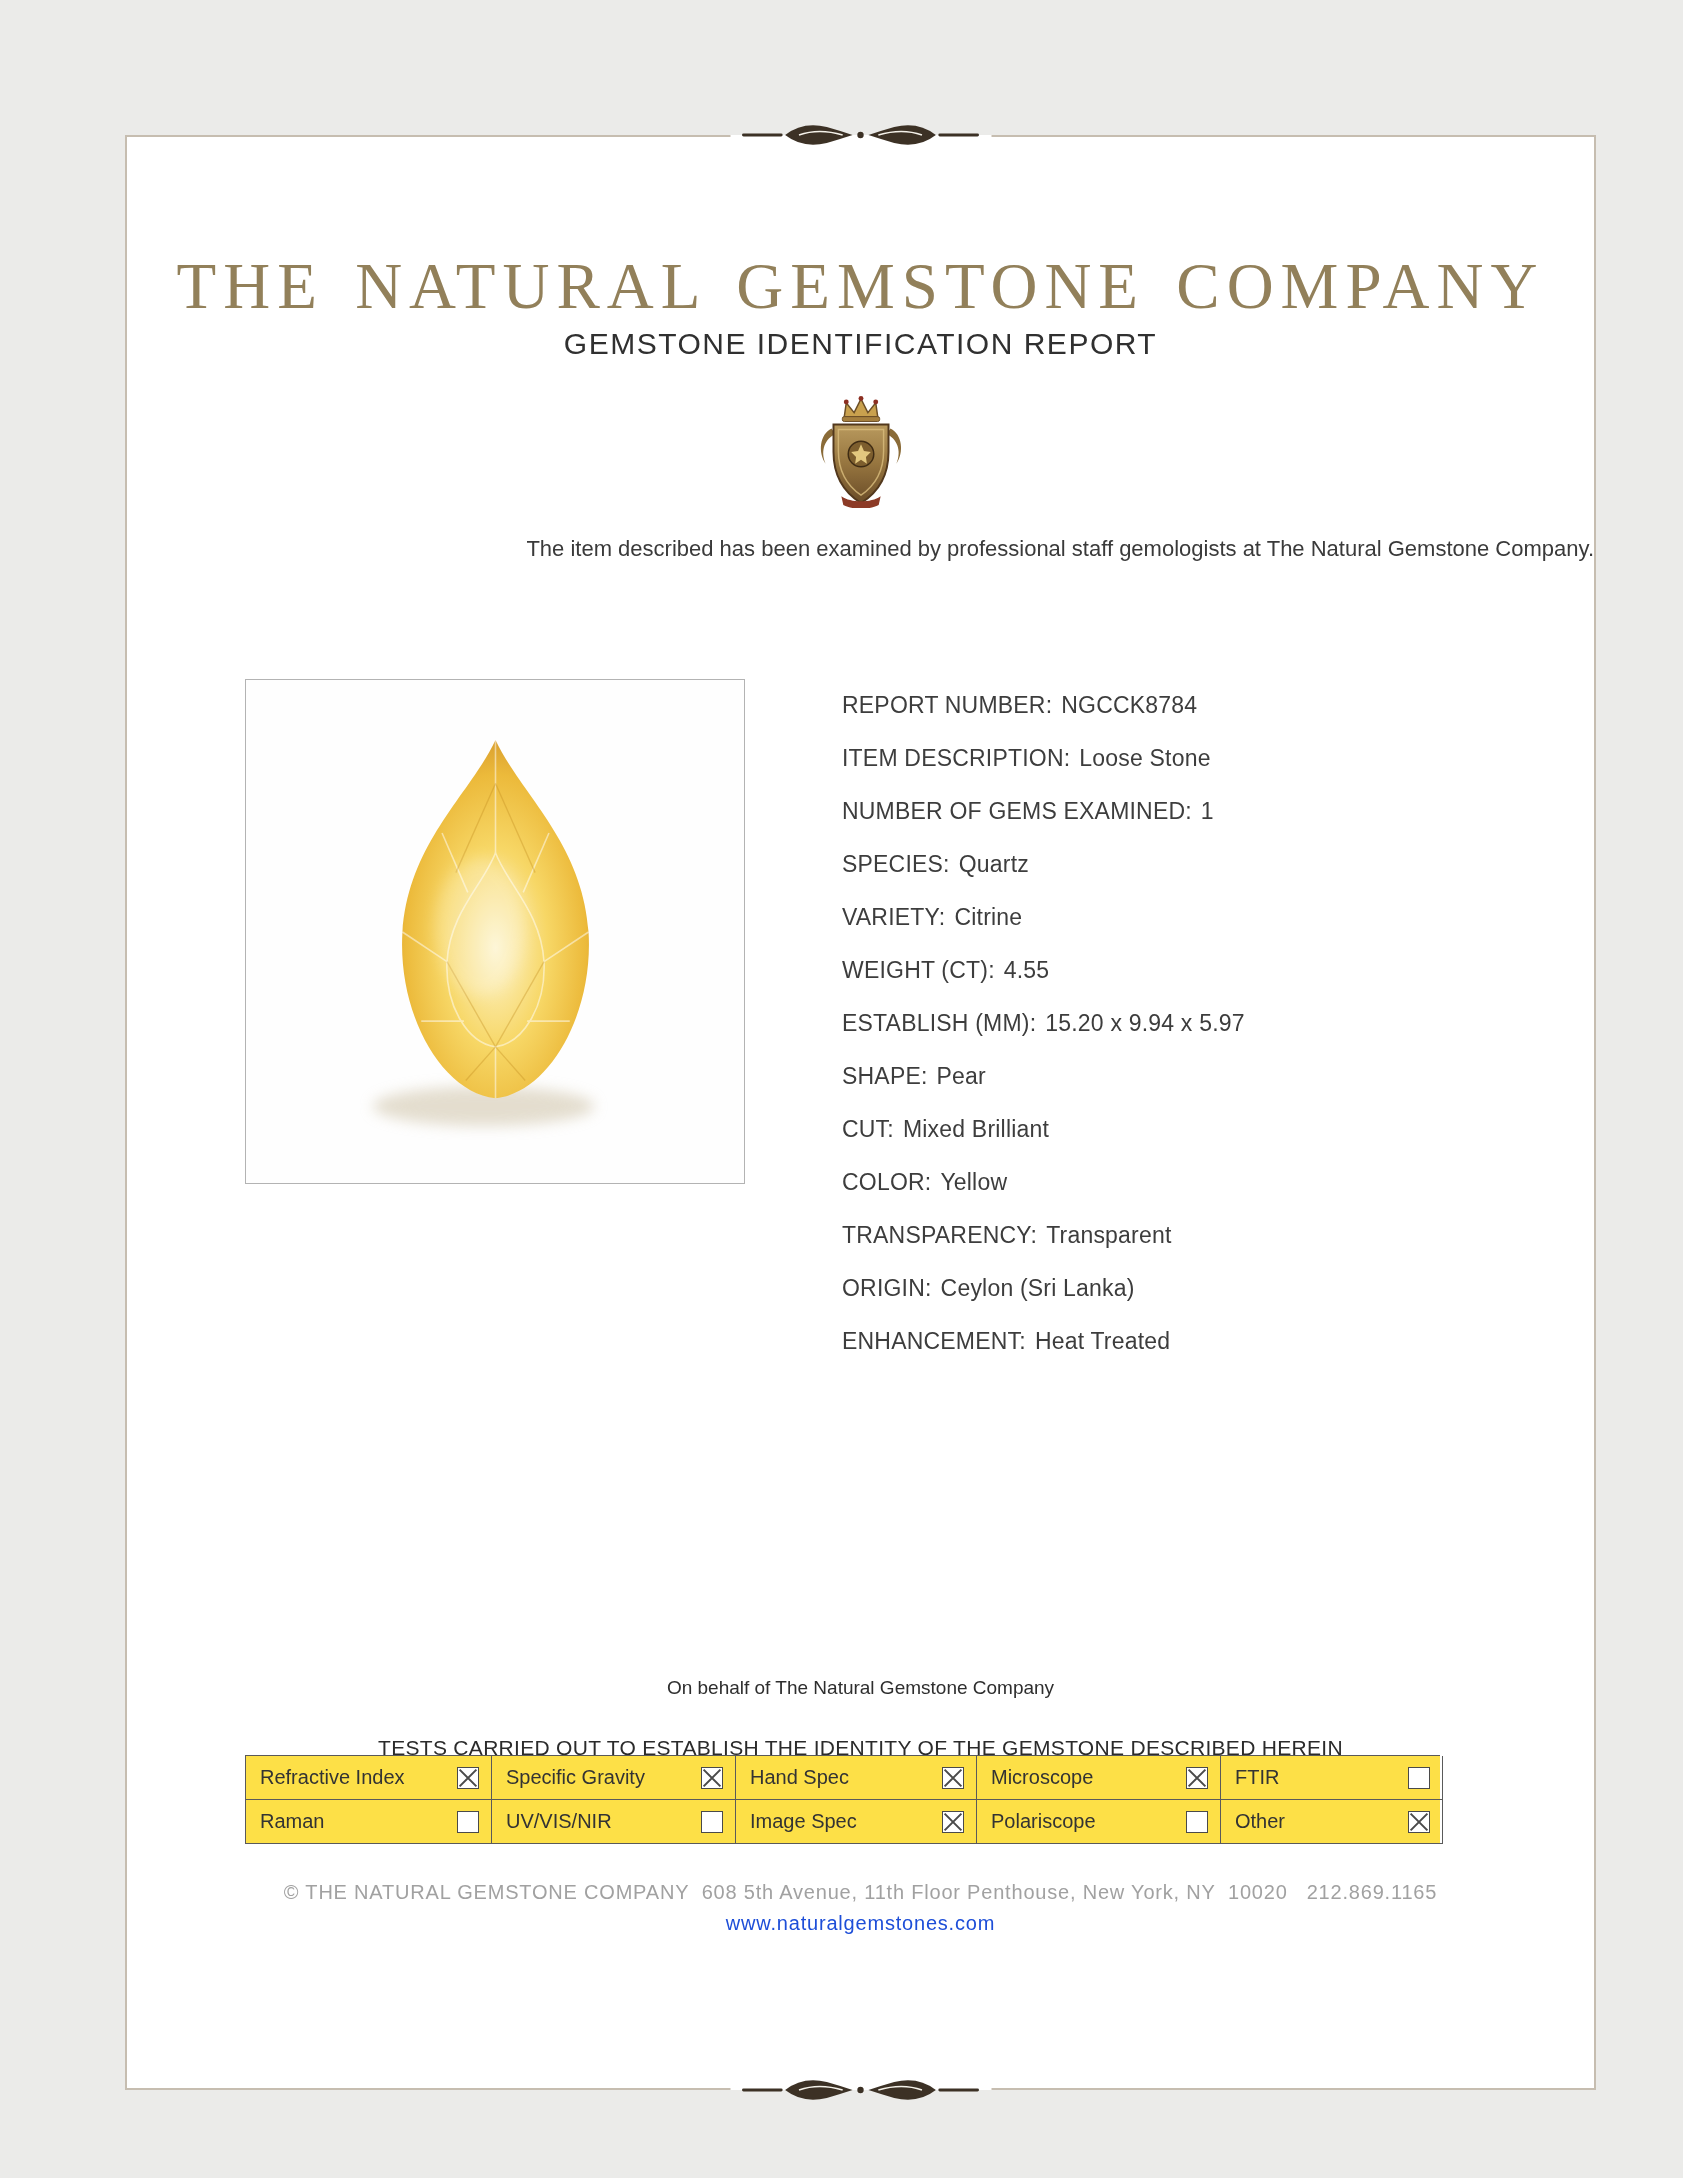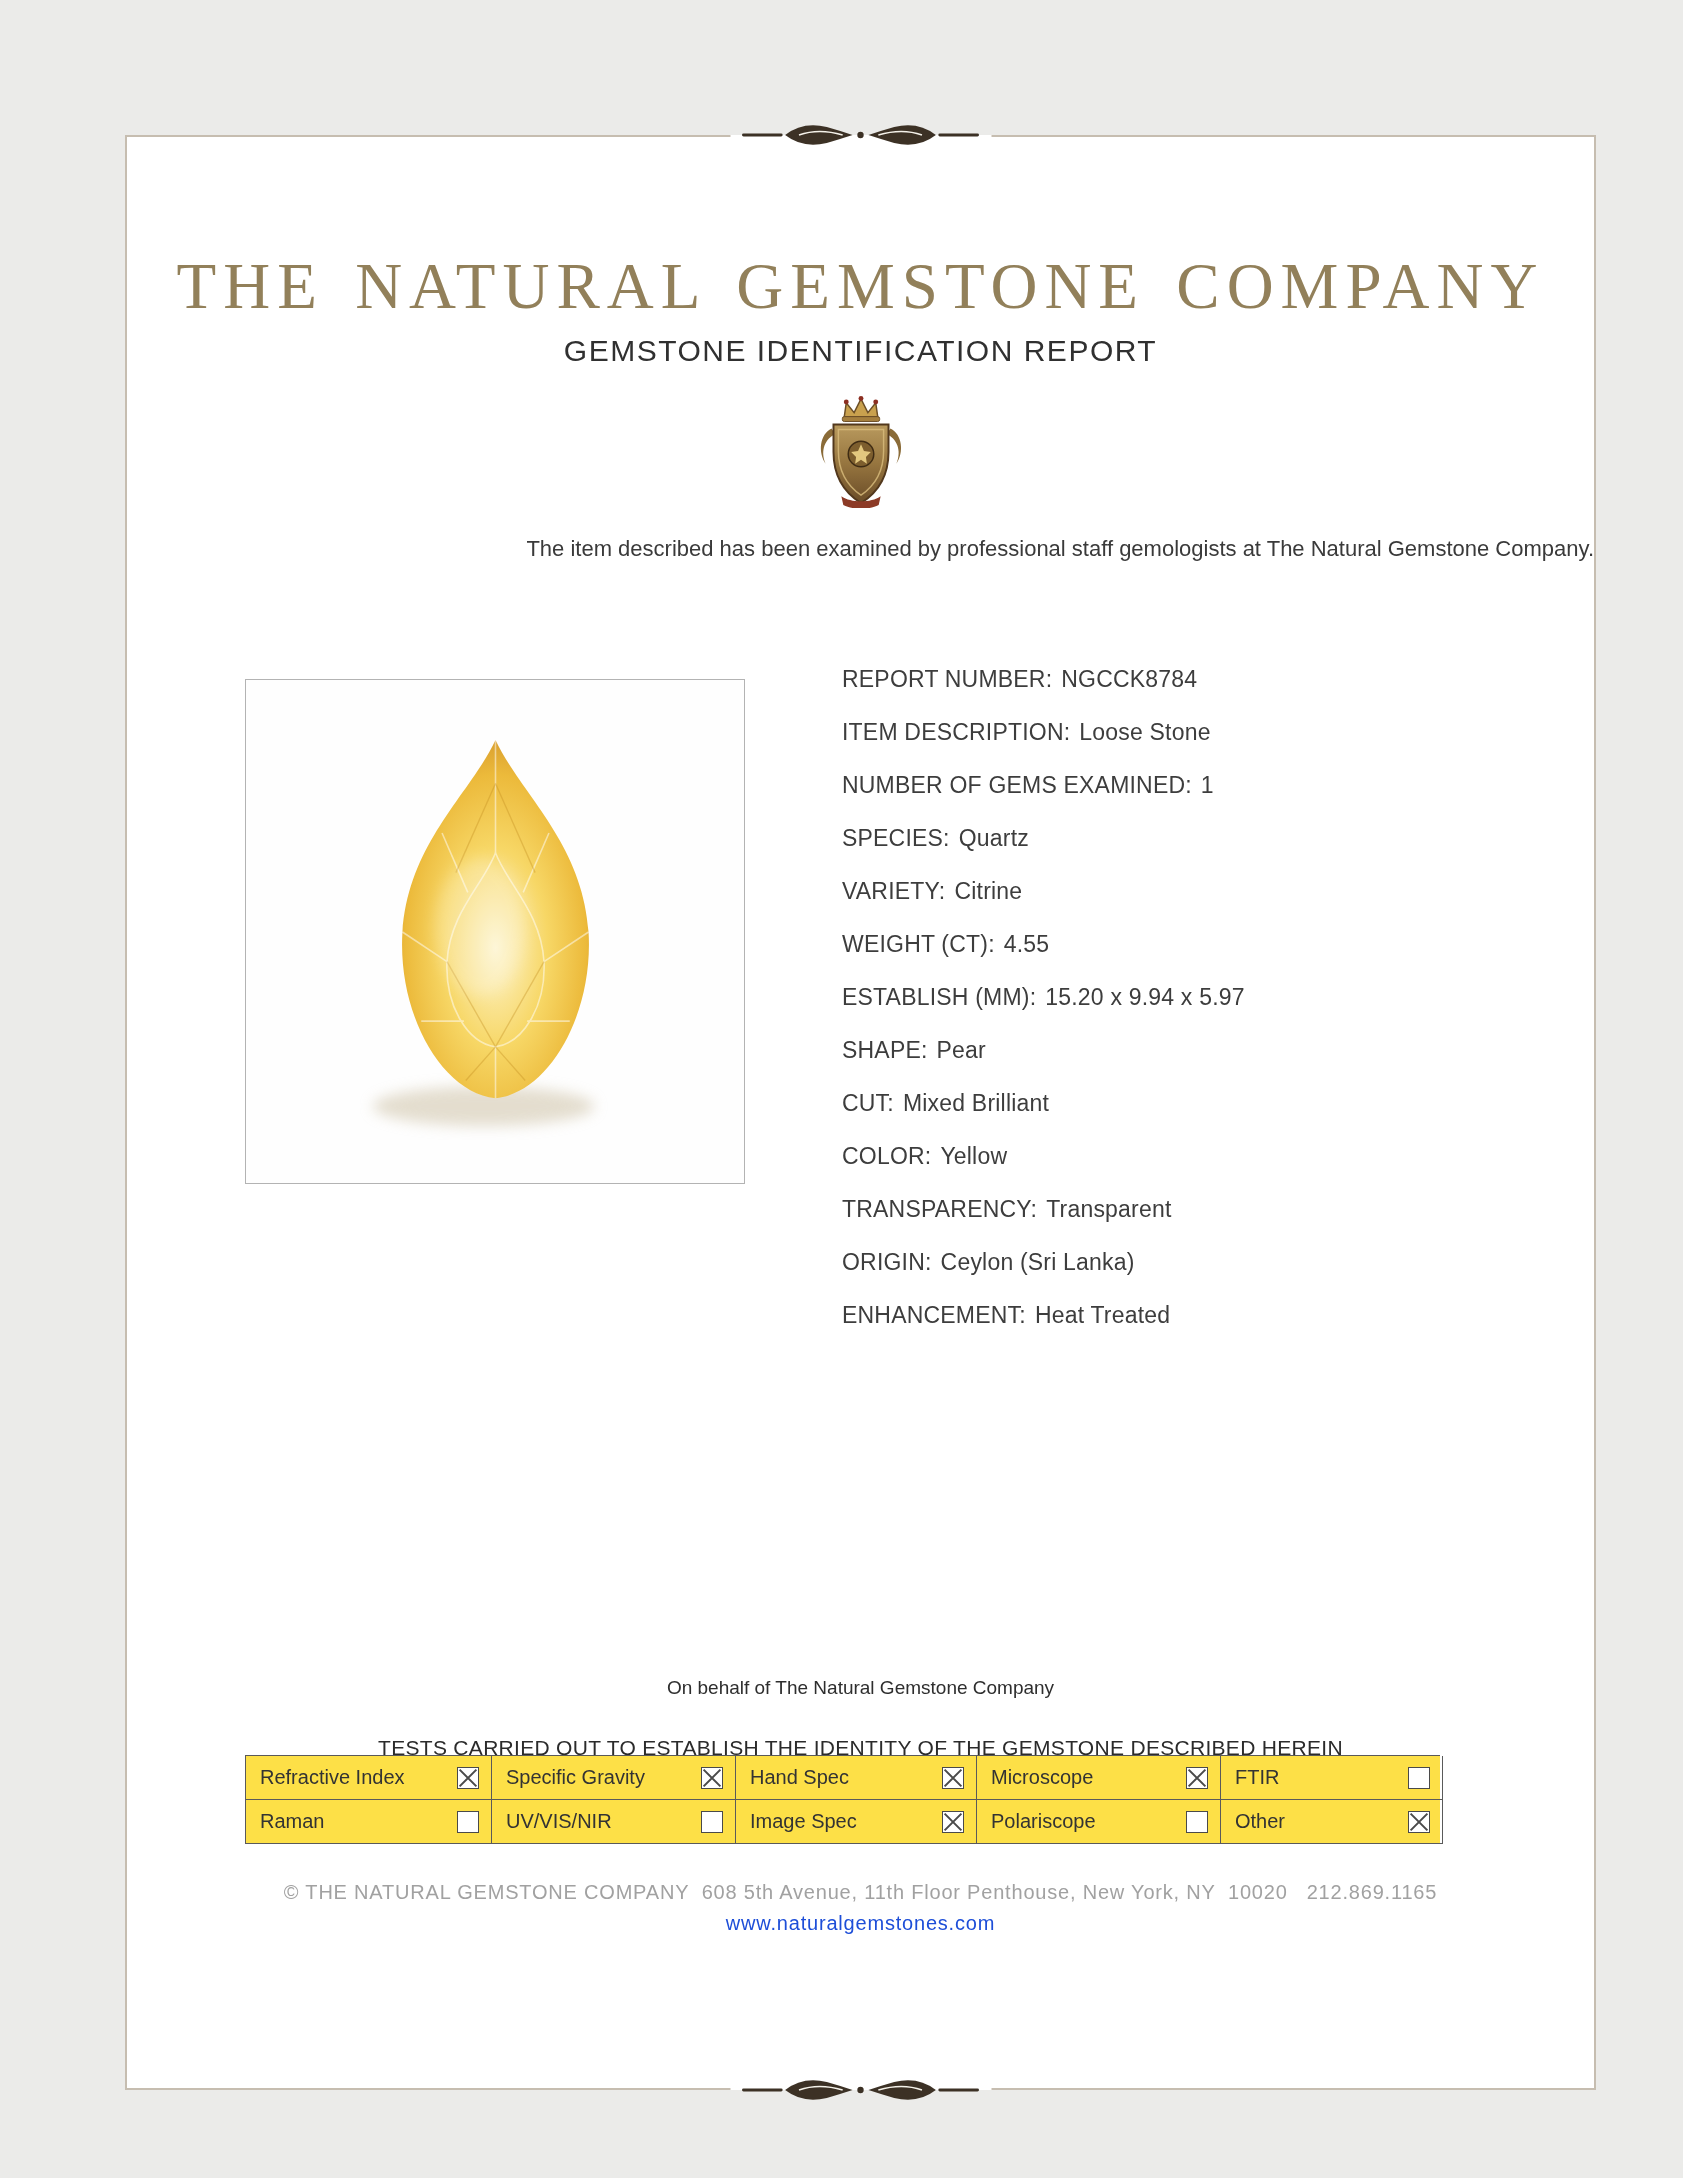--- a/index.html
+++ b/index.html
@@ -32,21 +32,21 @@
   .company-title{
     position:absolute; top:117px; left:0; width:100%;
     text-align:center;
     font-family:"Liberation Serif", serif;
     font-weight:400;
     font-size:65px; line-height:1;
     letter-spacing:7px; word-spacing:8px;
     color:#92805a;
   }
   .report-title{
-    position:absolute; top:199px; left:0; width:100%;
+    position:absolute; top:192px; left:0; width:100%;
     text-align:center;
     font-weight:400;
     font-size:30px; line-height:1;
     letter-spacing:1.5px;
     color:#303030;
   }
   .crest{
     position:absolute; top:258px; left:50%; transform:translateX(-50%);
     width:99px; height:113px;
   }
@@ -66,21 +66,21 @@
     background:#fefefe;
     display:flex; align-items:center; justify-content:center;
   }
   .photo-box svg{ width:297px; height:416px; }
 
   .fields{
     position:absolute; top:529px; left:715px; width:673px;
   }
   .field-row{
     height:53px;
-    display:flex; align-items:flex-start;
+    display:flex; align-items:flex-end;
     font-size:23px;
     color:#3d3d3d;
     letter-spacing:0.2px;
     white-space:nowrap;
   }
   .f-value{ margin-left:9px; }
 
   .behalf{
     position:absolute; top:1539px; left:0; width:100%;
     text-align:center;

